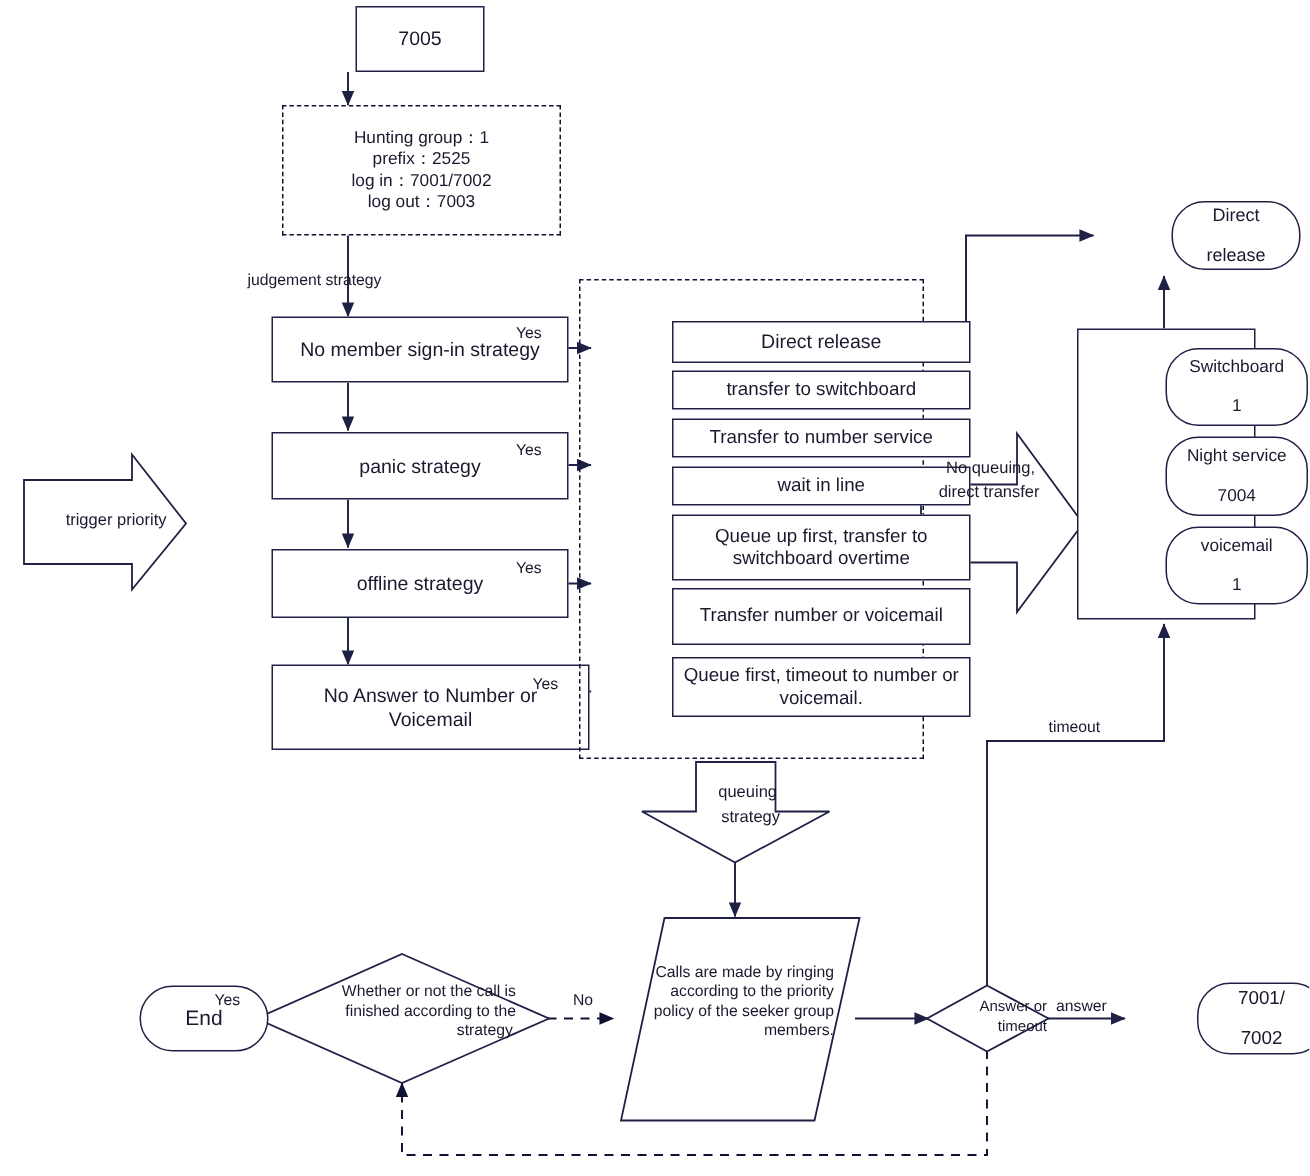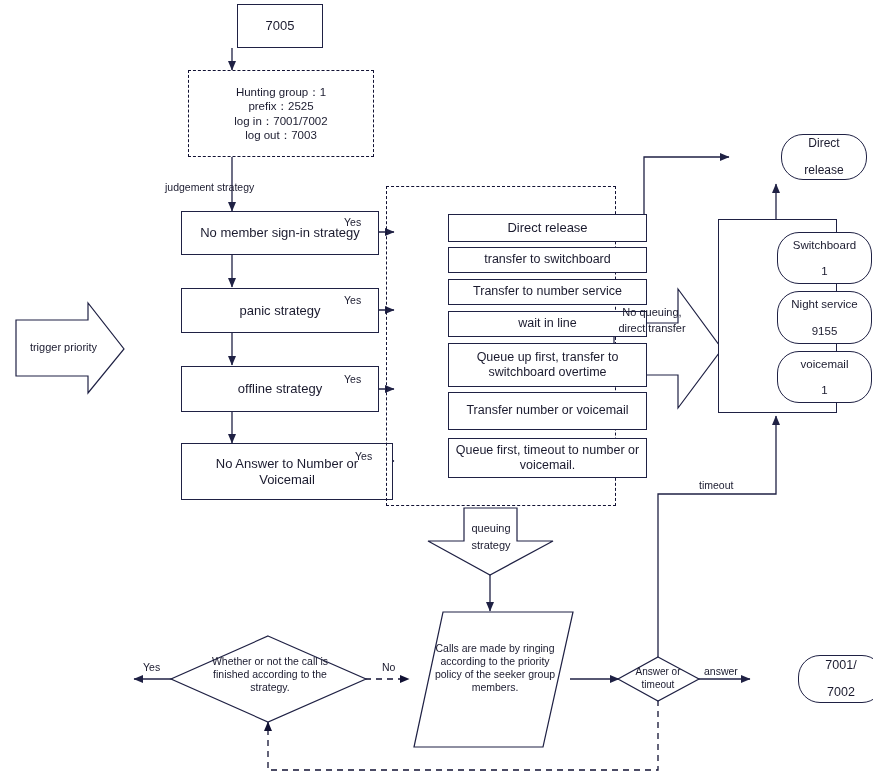--- a/index.html
+++ b/index.html
@@ -6,21 +6,21 @@
   body{width:873px;height:784px;font-family:"Liberation Sans",sans-serif;color:#1a1a2e;}
   #canvas{position:relative;width:873px;height:784px;overflow:hidden;background:#fff;}
   svg.wires{position:absolute;left:0;top:0;width:873px;height:784px;pointer-events:none;}
 
   .node{position:absolute;box-sizing:border-box;display:flex;align-items:center;
         justify-content:center;text-align:center;line-height:1.22;color:#1a1a2e;margin-left:48px;}
   .rect{border:1px solid #1f2144;background:#fff;}
   .dashbox{border:1px dashed #111133;background:transparent;}
   .oval{border:1px solid #1f2144;background:#fff;border-radius:22px;gap:12px;}
   .lbl{position:absolute;background:transparent;white-space:nowrap;color:#1a1a2e;}
-  .shape-txt{position:absolute;text-align:center;color:#1a1a2e;line-height:1.24;}
+  .shape-txt{position:absolute;text-align:right;color:#1a1a2e;line-height:1.24;}
 </style>
 </head>
 <body>
 
 <div id="canvas">
 
   <svg class="wires" viewBox="0 0 873 784" xmlns="http://www.w3.org/2000/svg">
     <defs>
       <marker id="ah" markerWidth="9" markerHeight="9" refX="7.2" refY="3.2" orient="auto" markerUnits="strokeWidth">
         <path d="M0,0 L7.6,3.2 L0,6.4 z" fill="#1f2144"></path>
@@ -161,29 +161,32 @@
   </div>
 
   <div class="rect" style="position:absolute;left:718px;top:219px;width:117px;height:192px;"></div>
 
   <div class="node oval" style="left:729px;top:232px;width:95px;height:52px;flex-direction:column;font-size:11.5px;">
     <span>Switchboard</span>
     <span>1</span>
   </div>
   <div class="node oval" style="left:729px;top:291px;width:95px;height:53px;flex-direction:column;font-size:11.5px;">
     <span>Night service</span>
-    <span>9155</span>
+    <span>7004</span>
   </div>
   <div class="node oval" style="left:729px;top:351px;width:95px;height:52px;flex-direction:column;font-size:11.5px;">
     <span>voicemail</span>
     <span>1</span>
   </div>
 
   <div class="lbl" style="left:699px;top:479px;font-size:10.5px;">timeout</div>
 
+  <div class="node oval" style="left:45px;top:657px;width:86px;height:44px;font-size:14px;">
+    <span>End</span>
+  </div>
 
   <div class="shape-txt" style="left:196px;top:655px;width:148px;font-size:10.5px;">Whether or not the call is finished according to the strategy.</div>
 
   <div class="lbl" style="left:143px;top:661px;font-size:10.5px;">Yes</div>
   <div class="lbl" style="left:382px;top:661px;font-size:10.5px;">No</div>
 
   <div class="shape-txt" style="left:434px;top:642px;width:122px;font-size:10.5px;">Calls are made by ringing according to the priority policy of the seeker group members.</div>
 
   <div class="shape-txt" style="left:618px;top:666px;width:80px;font-size:10px;">Answer or</div>
   <div class="shape-txt" style="left:618px;top:679px;width:80px;font-size:10px;">timeout</div>

